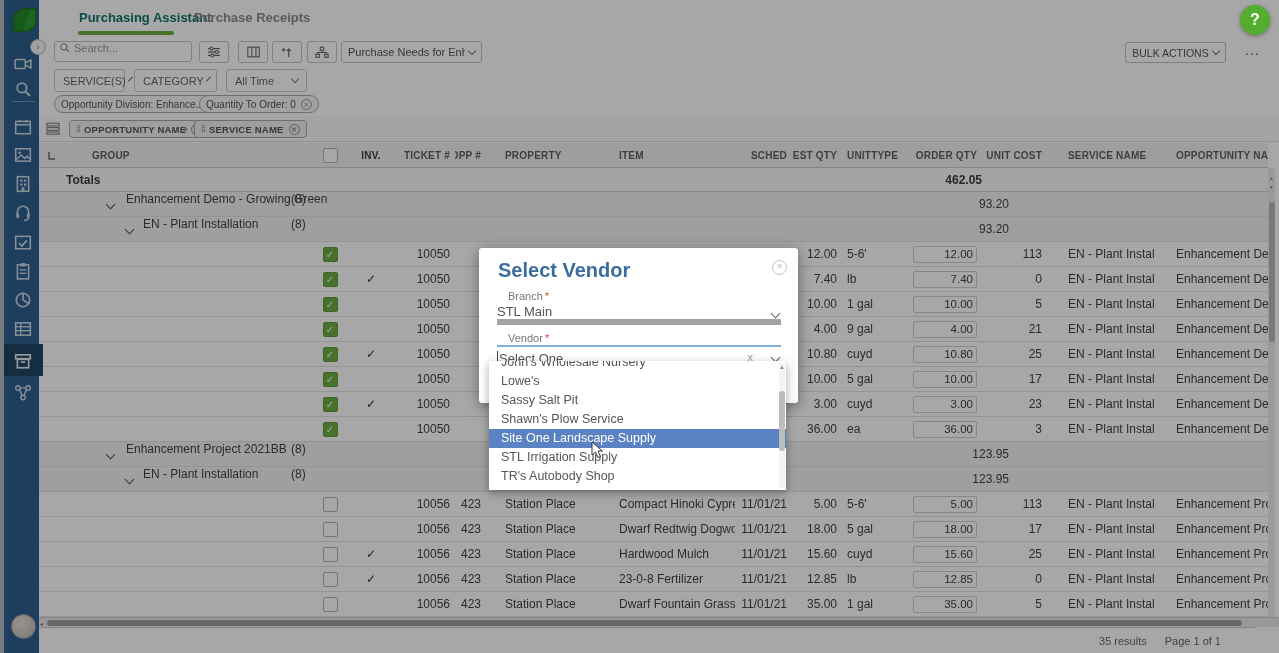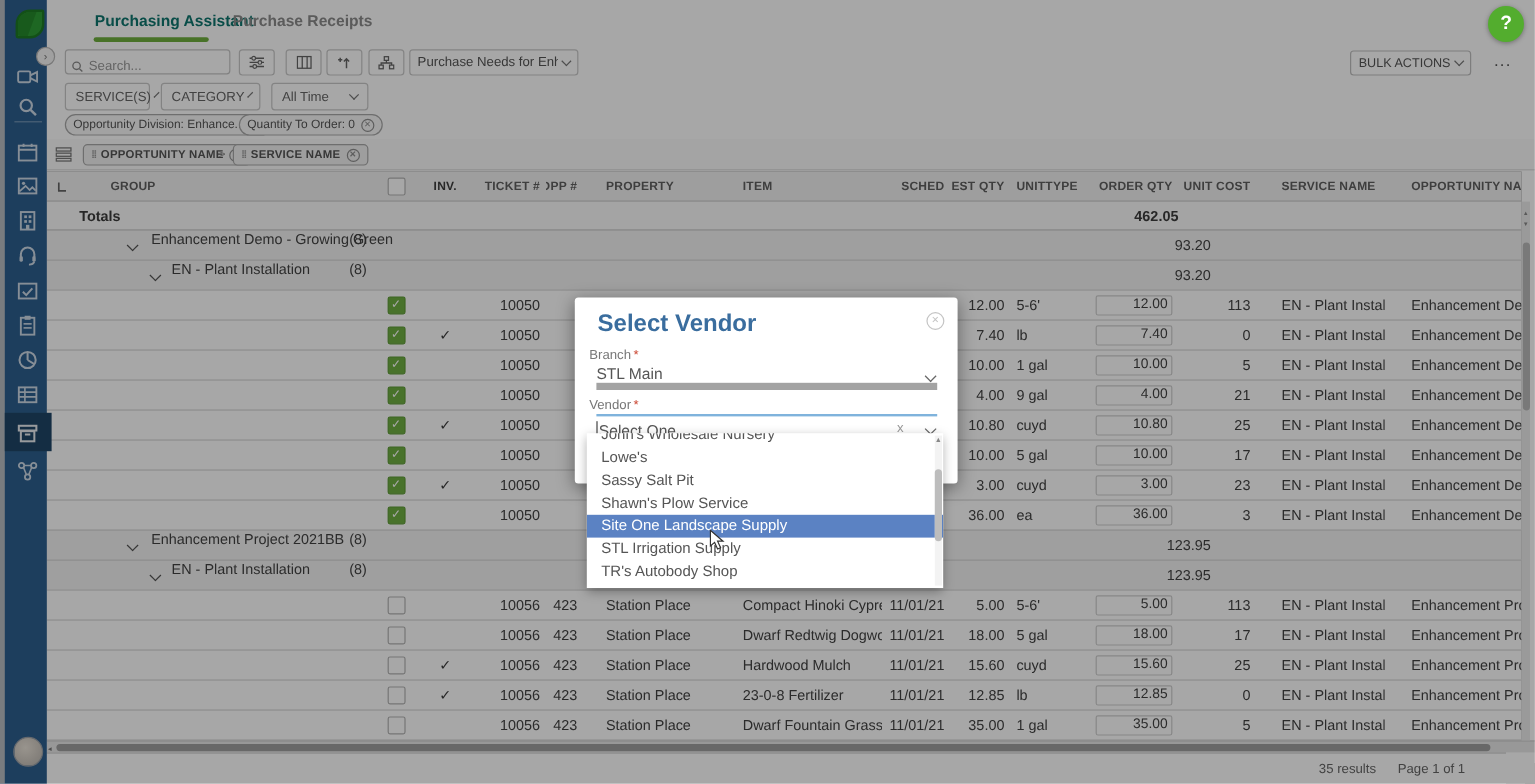--- a/index.html
+++ b/index.html
@@ -15,21 +15,21 @@
   .sb-active-band { position:absolute; left:0; top:344px; width:39px; height:32px; background:#1f4567;}
   .sb-divider { position:absolute; left:8px; top:101px; width:23px; height:1px; background:rgba(255,255,255,.35);}
   .avatar { position:absolute; left:7px; top:614px; width:25px; height:25px; border-radius:50%; background:radial-gradient(circle at 40% 35%, #e9e2d8, #b9b4ad); border:1px solid #9aa0a8;}
 
   
   #toolbar { position:absolute; left:39px; top:0; width:1240px; height:143px; background:#fff; }
   .tab { position:absolute; top:10px; font-size:13px; font-weight:bold; }
   .tab.active { color:#0f766e; }
   .tab.inactive { color:#8b8b8b; font-weight:bold; }
   .tab-underline { position:absolute; left:39px; top:31px; width:96px; height:4px; background:#6fae3e; border-radius:2px;}
-  .searchbox { position:absolute; left:15px; top:41px; width:138px; height:21px; border:1px solid #c6c6c6; border-radius:3px; display:flex; align-items:flex-end; padding-left:4px; color:#999; font-size:11px;}
+  .searchbox { position:absolute; left:15px; top:41px; width:138px; height:21px; border:1px solid #c6c6c6; border-radius:3px; display:flex; align-items:flex-start; padding-left:4px; color:#999; font-size:11px;}
   .searchbox svg{ margin-right:4px; }
   .icon-btn { position:absolute; top:41px; width:30px; height:22px; border:1px solid #c9c9c9; border-radius:3px; display:flex; align-items:center; justify-content:center;}
   .view-dd { position:absolute; left:302px; top:41px; width:141px; height:22px; border:1px solid #c9c9c9; border-radius:3px; font-size:11px; color:#555; display:flex; align-items:center; padding:0 6px;}
   .view-dd .lbl{ flex:1; white-space:nowrap; overflow:hidden;}
   .chev { display:inline-block; width:6px; height:6px; border-right:1.5px solid #777; border-bottom:1.5px solid #777; transform:rotate(45deg); margin-left:4px; margin-top:-3px;}
   .filter-btn { position:absolute; top:69px; height:23px; border:1px solid #c9c9c9; border-radius:3px; font-size:11px; color:#666; display:flex; align-items:center; padding:0 8px;}
   .filter-btn .lbl{flex:1;}
   .chip { position:absolute; top:95px; height:18px; border:1px solid #a9a9a9; border-radius:9px; background:#f8f8f8; font-size:10px; color:#555; display:flex; align-items:center; padding:0 6px; white-space:nowrap;}
   .chip .x, .gchip .x { margin-left:5px; width:11px; height:11px; border-radius:50%; border:1px solid #8f8f8f; color:#8f8f8f; font-size:7px; line-height:9px; text-align:center;}
   #groupbar { position:absolute; left:0; top:116px; width:1240px; height:26px; background:#fbfbfb; border-bottom:1px solid #ddd;}
@@ -86,21 +86,21 @@
   #statusbar .page{ margin-right:34px;}
 
   
   #help-fab { position:absolute; left:1240px; top:5px; width:30px; height:30px; border-radius:50%; background:#53ad2e; color:#fff; font-size:16px; font-weight:bold; text-align:center; line-height:30px; z-index:70; box-shadow:0 1px 4px rgba(0,0,0,.35);}
 
   
   #overlay { position:absolute; left:0; top:0; width:1279px; height:653px; background:rgba(0,0,0,.345); z-index:40;}
   #modal { position:absolute; left:479px; top:248px; width:319px; height:155px; background:#fff; border-radius:3px; box-shadow:0 3px 14px rgba(0,0,0,.4); z-index:50;}
   .m-title { position:absolute; left:19px; top:11px; font-size:20px; font-weight:bold; color:#3a6d9e;}
   .m-close { position:absolute; right:11px; top:12px; width:15px; height:15px; border-radius:50%; border:1.5px solid #c4c4c4; color:#c4c4c4; font-size:8px; line-height:12px; text-align:center;}
-  .m-label { position:absolute; left:12px; font-size:11px; color:#777;}
+  .m-label { position:absolute; left:29px; font-size:11px; color:#777;}
   .req { color:#cc4b37; margin-left:2px;}
   .m-field { position:absolute; left:18px; width:284px; height:22px; border-bottom:6px solid #a3a3a3; font-size:13px; color:#555; display:flex; align-items:center;}
   .m-field .chevf{ position:absolute; right:2px; top:7px; width:7px; height:7px; border-right:1.7px solid #666; border-bottom:1.7px solid #666; transform:rotate(45deg);}
   .m-field .clear-x{ position:absolute; right:28px; top:4px; color:#9a9a9a; font-size:11px;}
   .m-field.focus { border-bottom:none;}
   .blue-line { position:absolute; left:18px; width:284px; height:2px; background:#7fb3dc; top:110px;}
   .caret-bar { display:inline-block; width:1px; height:14px; background:#444; margin-right:1px;}
   #vendor-list { position:absolute; left:489px; top:361px; width:297px; height:129px; background:#fff; box-shadow:0 3px 9px rgba(0,0,0,.35); z-index:55; overflow:hidden;}
   .vl-inner { position:absolute; left:0; top:-8px; width:100%;}
   .vl-item { height:19px; line-height:19px; padding-left:12px; font-size:12.5px; color:#555; white-space:nowrap;}

